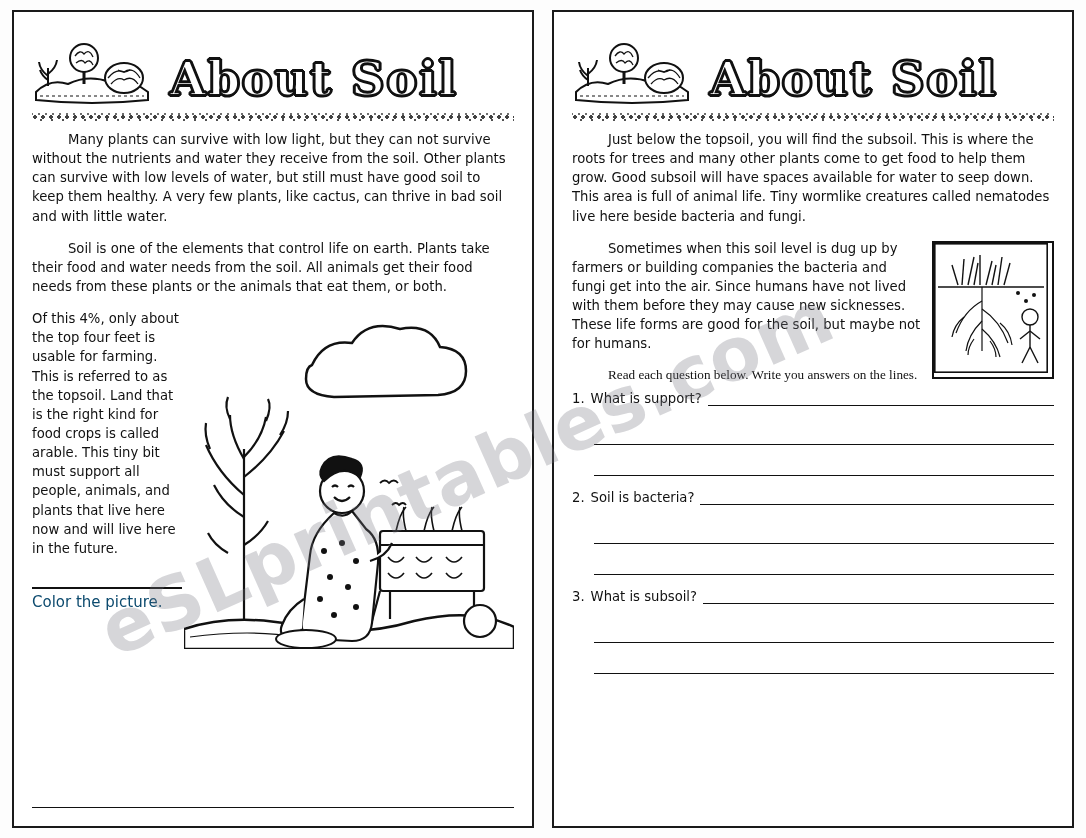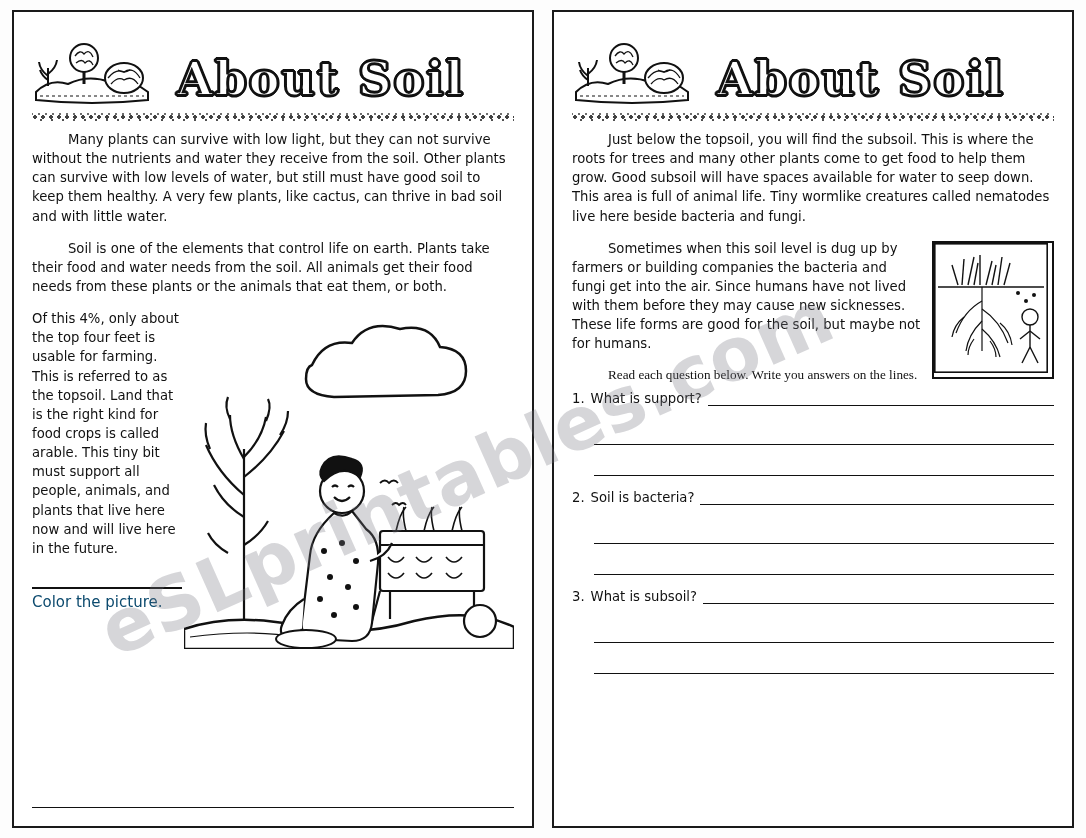--- a/index.html
+++ b/index.html
@@ -34,21 +34,21 @@
     background: #ffffff;
     box-sizing: border-box;
     overflow: hidden;
     padding: 14px 18px 10px 18px;
   }
   
   .header {
     display: flex;
     flex-direction: row;
     align-items: flex-end;
-    gap: 25px;
+    gap: 18px;
     height: 80px;
   }
   .header-art {
     width: 120px;
     height: 72px;
     position: relative;
     flex: 0 0 auto;
   }
   .title {
     font-family: "DejaVu Serif", serif;

